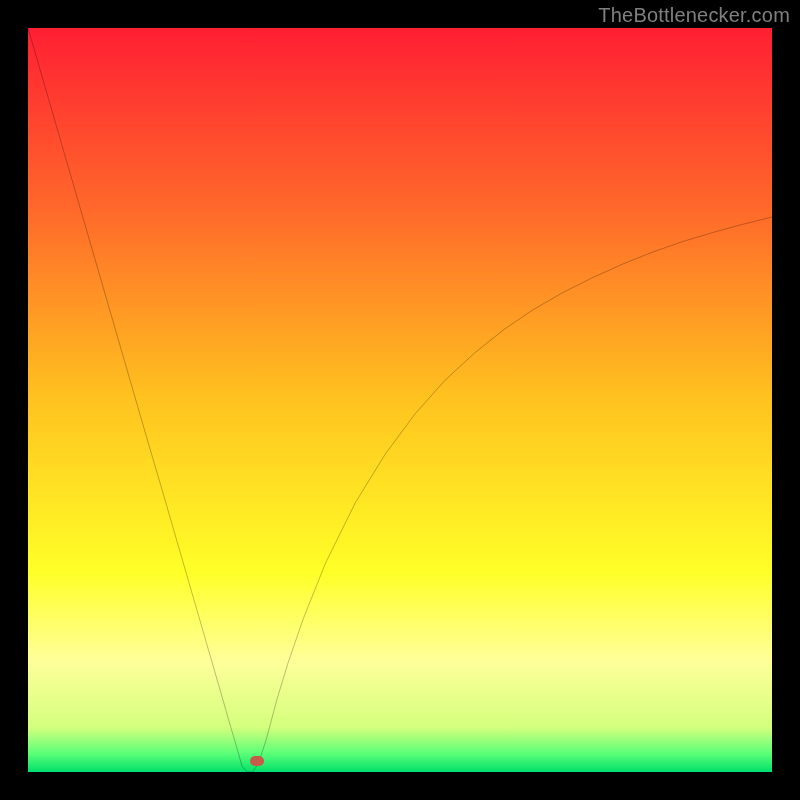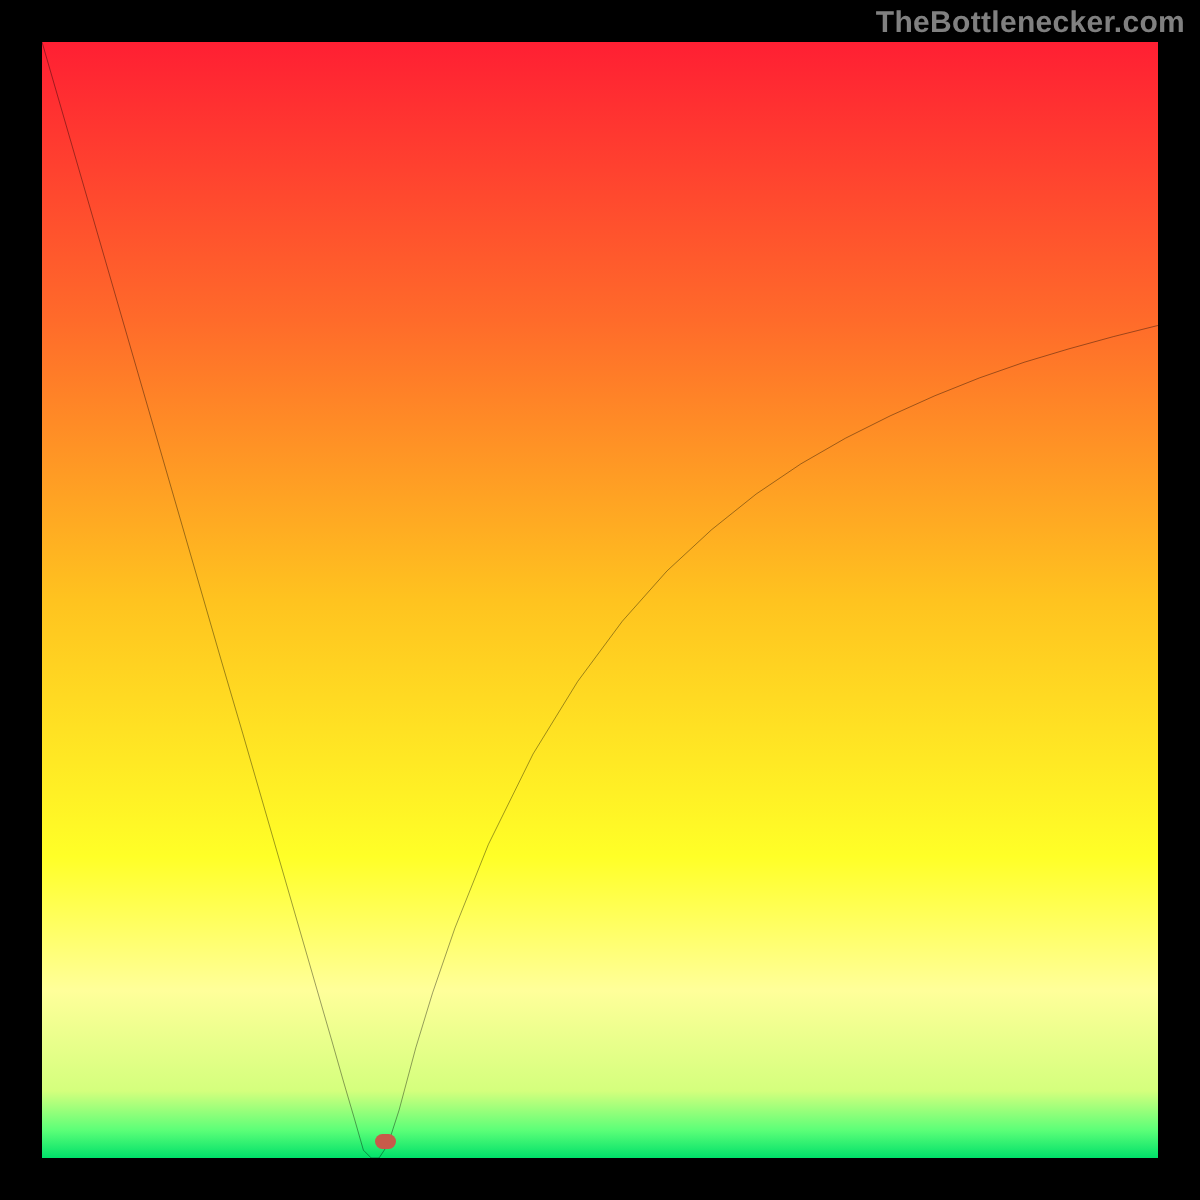--- a/index.html
+++ b/index.html
@@ -44,21 +44,21 @@
     border-radius: 5px;
     transform: translate(-50%, -50%);
   }
   .watermark {
     position: absolute;
     top: 4px;
     right: 10px;
     color: #808080;
     font-size: 20px;
     letter-spacing: 0.2px;
-    font-weight: 700;
+    font-weight: 400;
   }
 </style>
 </head>
 <body>
 
 <div class="frame">
 
   <div class="plot">
     <svg class="gradient-bg" viewBox="0 0 100 100" preserveAspectRatio="none">
       <defs>

